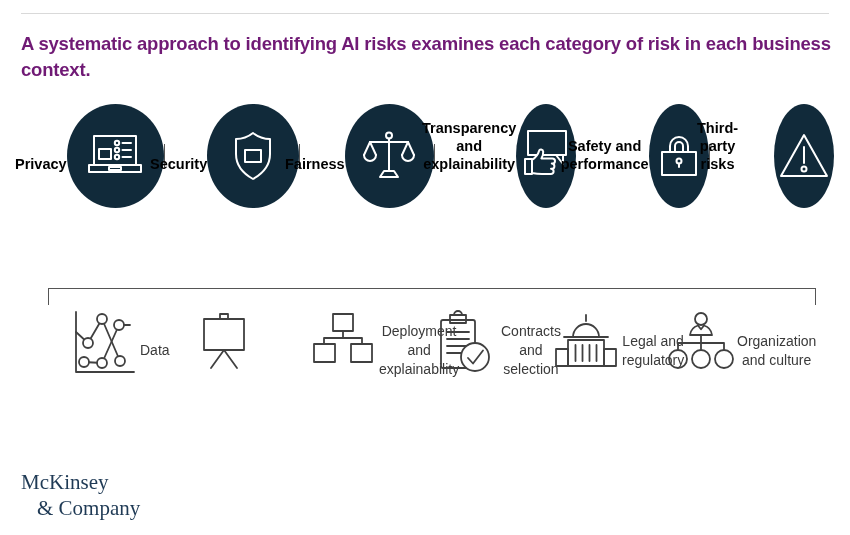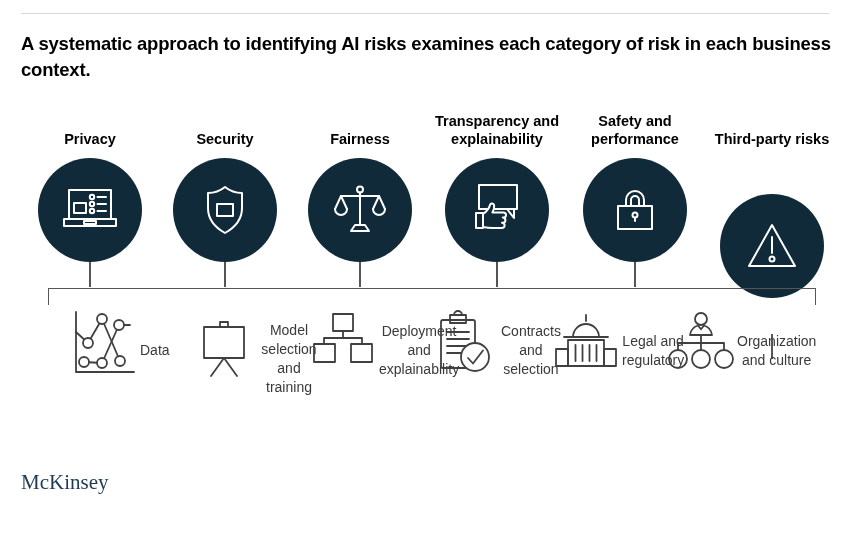--- a/index.html
+++ b/index.html
@@ -10,28 +10,28 @@
   }
   .stage{position:absolute;inset:0;}
 
   .top-divider{
     position:absolute;left:21px;top:13px;width:808px;height:0;
     border-top:1px solid #d9d9d9;
   }
 
   .page-title{
     position:absolute;left:21px;top:31px;width:818px;
-    font-size:18.5px;font-weight:bold;color:#000000;
+    font-size:18.5px;font-weight:bold;color:#701a75;
     line-height:1.42;letter-spacing:-0.2px;
   }
 
   
   .risk-col{
     position:absolute;top:104px;width:150px;
-    display:flex;flex-direction:column;align-items:center;
+    display:flex;flex-direction:row;align-items:center;
   }
   .risk-col.c0{left:15px;}  .risk-col.c1{left:150px;}
   .risk-col.c2{left:285px;} .risk-col.c3{left:422px;}
   .risk-col.c4{left:560px;} .risk-col.c5{left:697px;gap:36px;}
 
   .risk-label{
     height:44px;display:flex;align-items:flex-end;justify-content:center;
     text-align:center;font-size:14.5px;font-weight:bold;color:#000;
     line-height:1.25;margin-bottom:10px;
   }
@@ -195,21 +195,20 @@
 
   <div class="ctx-col c1">
     <div class="ctx-icon">
       <svg width="72" height="72" viewBox="0 0 72 72">
         <path class="g" d="M32,11 v-5 h8 v5"></path>
         <rect class="g" x="16" y="11" width="40" height="31"></rect>
         <line class="g" x1="36" y1="42" x2="23" y2="60"></line>
         <line class="g" x1="36" y1="42" x2="49" y2="60"></line>
       </svg>
     </div>
-    <div class="ctx-label">Model selection and training</div>
   </div>
 
   <div class="ctx-col c2">
     <div class="ctx-icon">
       <svg width="72" height="72" viewBox="0 0 72 72">
         <rect class="g" x="26" y="6" width="20" height="17"></rect>
         <line class="g" x1="36" y1="23" x2="36" y2="30"></line>
         <polyline class="g" points="17,36 17,30 55,30 55,36"></polyline>
         <rect class="g" x="7" y="36" width="21" height="18"></rect>
         <rect class="g" x="44" y="36" width="21" height="18"></rect>
@@ -264,15 +263,16 @@
         <circle class="g" cx="13" cy="51" r="9"></circle>
         <circle class="g" cx="36" cy="51" r="9"></circle>
         <circle class="g" cx="59" cy="51" r="9"></circle>
       </svg>
     </div>
     <div class="ctx-label">Organization and culture</div>
   </div>
 
   <div class="logo">
     <div class="l1">McKinsey</div>
+    <div class="l2">&amp; Company</div>
   </div>
 
 </div>
 
 </body></html>

